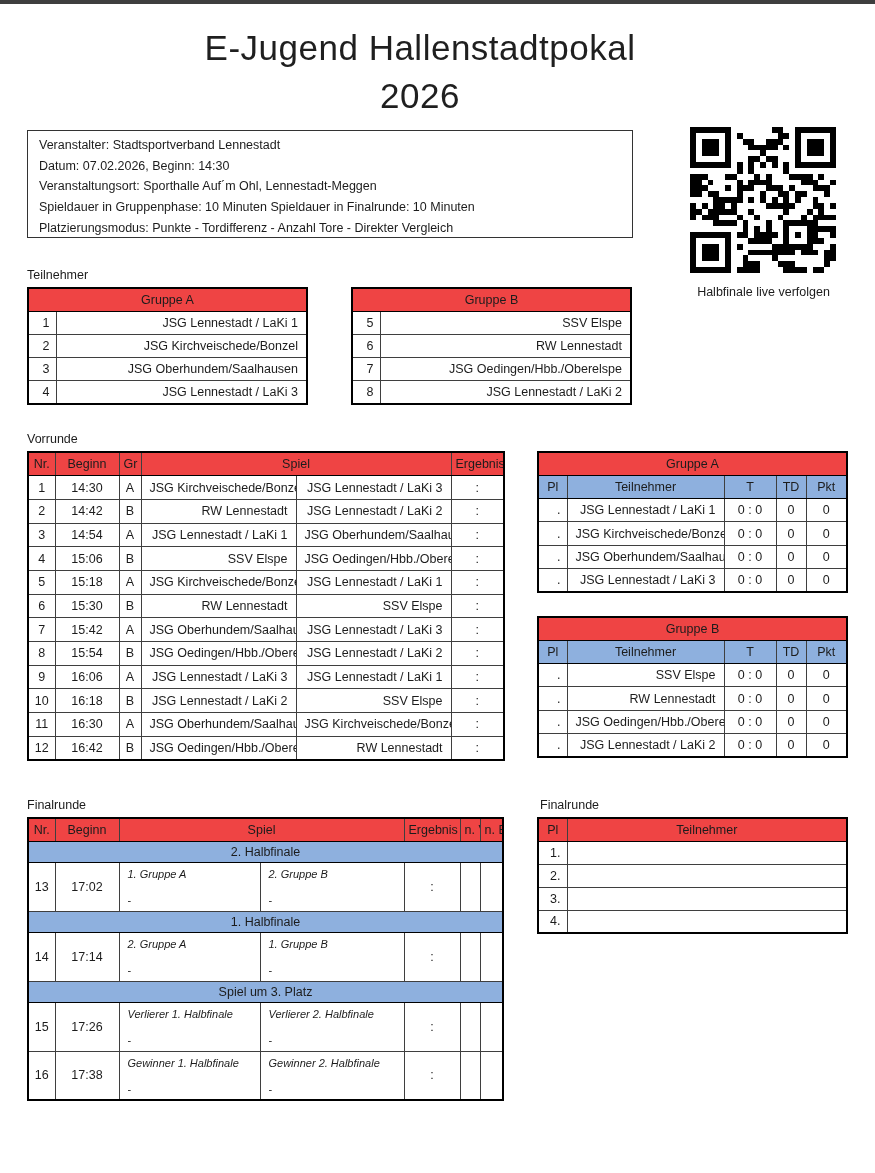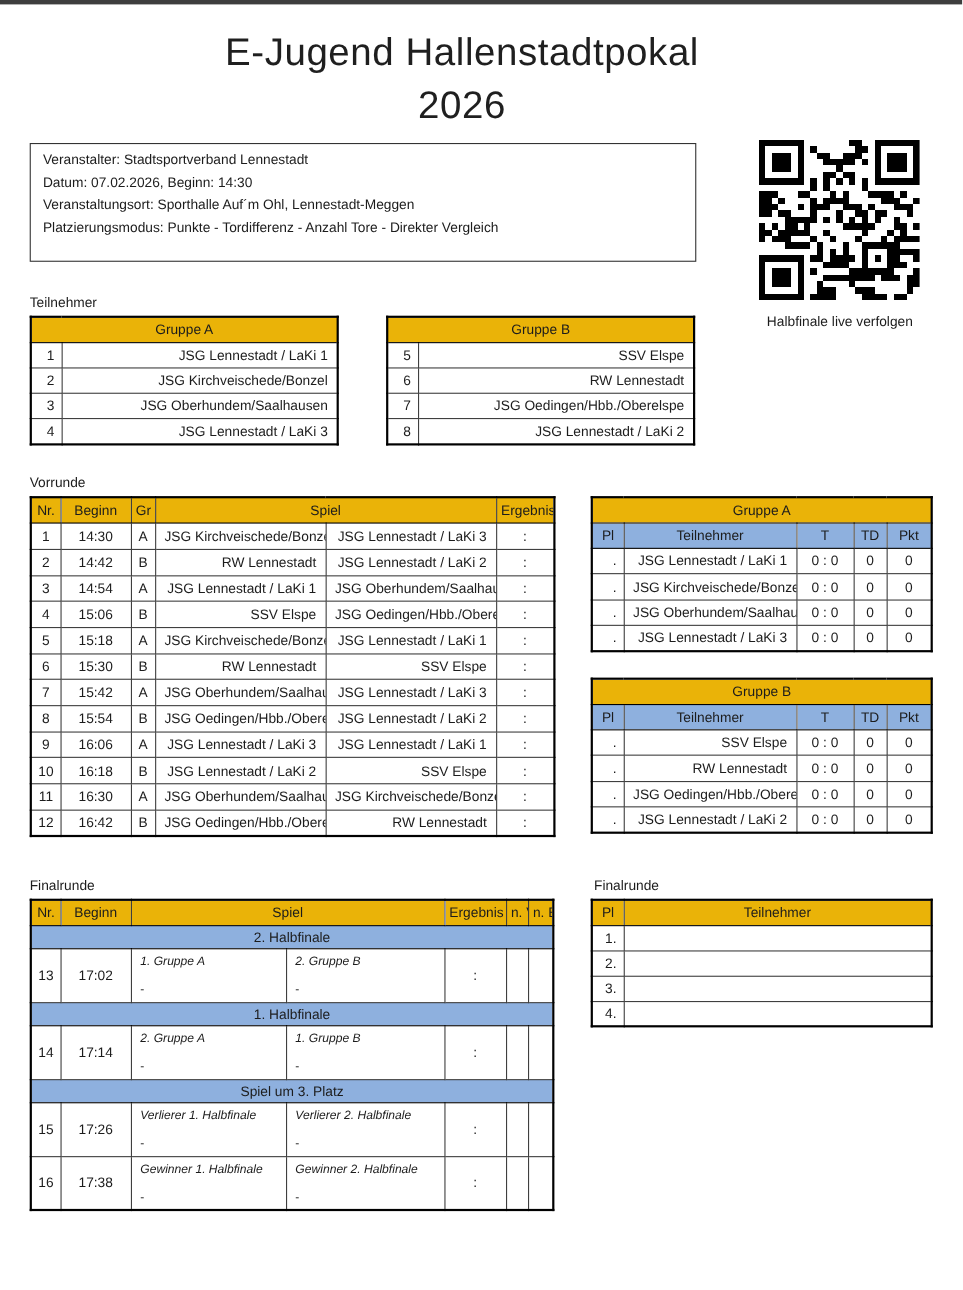--- a/index.html
+++ b/index.html
@@ -13,21 +13,21 @@
   .infobox div{font-size:12.5px;line-height:20.7px;white-space:nowrap;overflow:hidden;}
   .qr{position:absolute;left:690px;top:127px;width:146px;height:146px;}
   .qr svg{width:146px;height:146px;display:block;fill:#000;}
   .qrcap{position:absolute;left:676px;top:285px;width:175px;text-align:center;font-size:12.5px;}
   .seclabel{position:absolute;font-size:12.5px;}
   .wrap{position:absolute;}
   table.t{border-collapse:collapse;table-layout:fixed;width:100%;
           font-size:12.5px;color:#1c1c1c;border:2px solid #000;}
   table.t td,table.t th{border:1px solid #3f3f3f;padding:0 4px;overflow:hidden;
           white-space:nowrap;font-weight:400;height:23px;box-sizing:border-box;}
-  .hd{background:#eab308;}
+  .hd{background:#ef4444;}
   .hl{background:#8EB0DE;text-align:center;}
   table.t th{border-bottom:1.5px solid #000;}
   .c{text-align:center;}
   .l{text-align:right;padding:0 8px !important;}
   .r{text-align:right;padding:0 6px !important;}
   .grp tr{height:23.2px;}
   .vor tr{height:23.7px;}
   .std tr{height:23.3px;}
   .plc tr{height:23px;}
   tr.banner td{background:#8EB0DE;text-align:center;height:21px;
@@ -45,20 +45,21 @@
 
   <div class="title">
     <div>E-Jugend Hallenstadtpokal</div>
     <div>2026</div>
   </div>
 
   <div class="infobox">
     <div>Veranstalter: Stadtsportverband Lennestadt</div>
     <div>Datum: 07.02.2026, Beginn: 14:30</div>
     <div>Veranstaltungsort: Sporthalle Auf´m Ohl, Lennestadt-Meggen</div>
+    <div>Spieldauer in Gruppenphase: 10 Minuten Spieldauer in Finalrunde: 10 Minuten</div>
     <div>Platzierungsmodus: Punkte - Tordifferenz - Anzahl Tore - Direkter Vergleich</div>
   </div>
 
   <div class="qr" id="qr">
       <svg viewBox="0 0 25 25" shape-rendering="crispEdges" xmlns="http://www.w3.org/2000/svg">
         <rect x="0" y="0" width="1" height="1"></rect>
         <rect x="1" y="0" width="1" height="1"></rect>
         <rect x="2" y="0" width="1" height="1"></rect>
         <rect x="3" y="0" width="1" height="1"></rect>
         <rect x="4" y="0" width="1" height="1"></rect>

